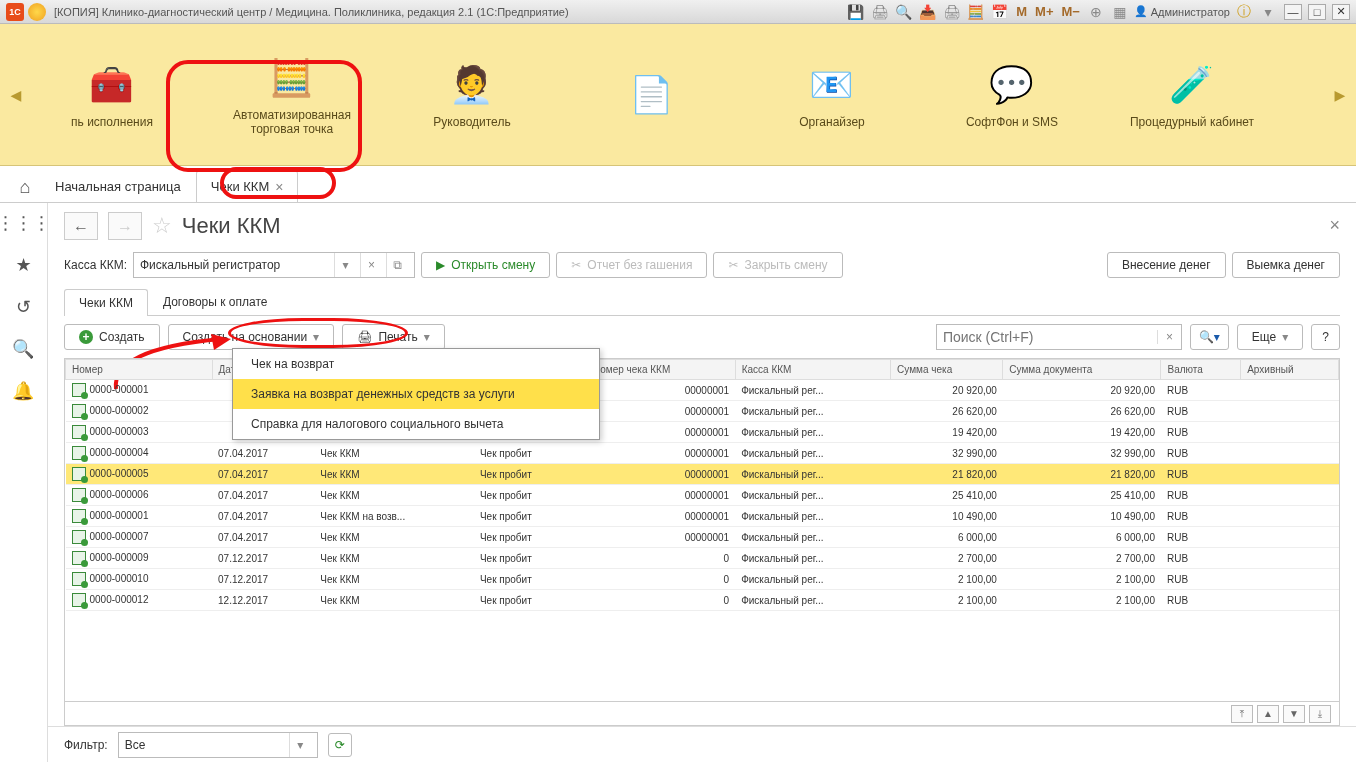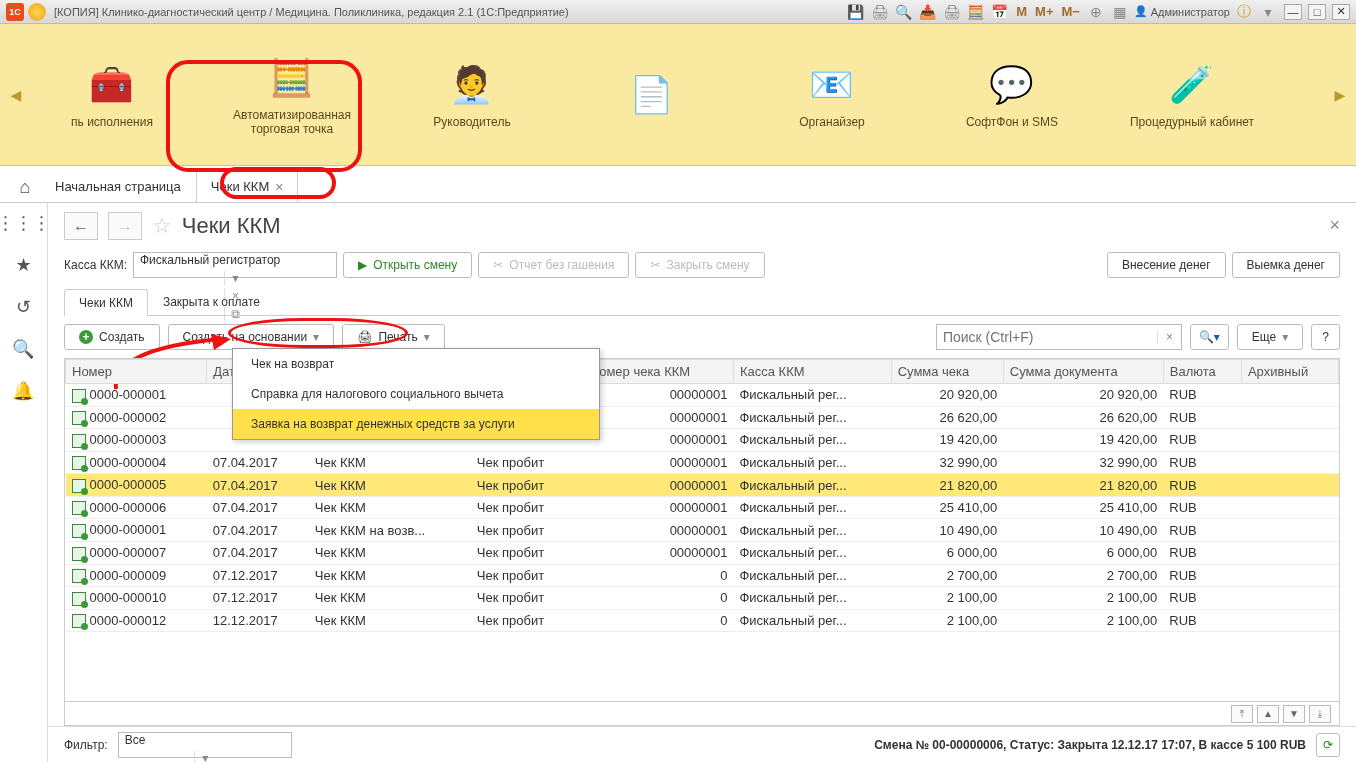--- a/index.html
+++ b/index.html
@@ -44,21 +44,21 @@
 .page-head { height: 45px; display: flex; align-items: center; padding: 0 16px; gap: 10px; }
 .nav-btn { width: 34px; height: 28px; border: 1px solid #ccc; background: #fafafa; display: flex; align-items: center; justify-content: center; cursor: pointer; font-size: 16px; color: #666; }
 .nav-btn.disabled { color: #ccc; }
 .star-outline { font-size: 22px; color: #ccc; cursor: pointer; }
 .page-title { font-size: 22px; color: #444; }
 .page-close { margin-left: auto; font-size: 18px; color: #888; cursor: pointer; }
 
 
 .cmdrow { display: flex; align-items: center; padding: 4px 16px; gap: 6px; }
 .cmdrow .lbl { font-size: 12px; }
-.select-box { height: 26px; border: 1px solid #bbb; background: #fff; display: flex; align-items: center; padding: 0 6px; gap: 4px; flex-direction: column; }
+.select-box { height: 26px; border: 1px solid #bbb; background: #fff; display: flex; align-items: center; padding: 0 6px; gap: 4px; }
 .select-box .val { min-width: 190px; }
 .select-box .dd, .mini-btn { width: 22px; height: 24px; border-left: 1px solid #ddd; display: flex; align-items: center; justify-content: center; color: #888; cursor: pointer; }
 .btn { height: 26px; border: 1px solid #bbb; background: #fff; padding: 0 14px; display: flex; align-items: center; gap: 6px; cursor: pointer; border-radius: 3px; }
 .btn.green-play { color: #2a8a2a; }
 .btn.disabled { color: #bbb; }
 .cmdrow .spacer { flex: 1; }
 
 
 .inner-tabs { display: flex; border-bottom: 1px solid #ccc; margin: 6px 16px 0 16px; }
 .inner-tab { padding: 6px 14px; border: 1px solid transparent; border-bottom: none; cursor: pointer; font-size: 12px; }
@@ -74,21 +74,21 @@
 .arrow-draw { position: absolute; pointer-events: none; }
 
 
 .dropdown { position: absolute; background: #fff; border: 1px solid #999; box-shadow: 2px 2px 6px rgba(0,0,0,.2); z-index: 50; }
 .dropdown .dd-item { padding: 8px 18px; font-size: 12px; cursor: pointer; white-space: nowrap; }
 .dropdown .dd-item.hover { background: #ffe04a; }
 
 
 .table-wrap { flex: 1; margin: 0 16px; border: 1px solid #ccc; overflow: hidden; position: relative; display: flex; flex-direction: column; }
 .table-scroll { flex: 1; overflow: auto; }
-table { width: 100%; border-collapse: collapse; font-size: 13px; }
+table { width: 100%; border-collapse: collapse; font-size: 10px; }
 th { background: #f4f4f4; border: 1px solid #ddd; padding: 4px 6px; text-align: left; font-weight: normal; color: #555; position: sticky; top: 0; }
 td { border-bottom: 1px solid #eee; padding: 3px 6px; white-space: nowrap; }
 td.num { text-align: right; }
 tr.selected td { background: #ffe878; }
 .doc-icon { width: 14px; height: 14px; display: inline-block; border: 1px solid #3a8a3a; background: #e8f4e8; position: relative; margin-right: 4px; vertical-align: middle; }
 .doc-icon::after { content: ""; position: absolute; right: -3px; bottom: -3px; width: 7px; height: 7px; background: #3a9a3a; border-radius: 50%; }
 .table-nav { height: 24px; border-top: 1px solid #ccc; display: flex; justify-content: flex-end; align-items: center; gap: 4px; padding-right: 8px; }
 .table-nav .nb { width: 22px; height: 18px; border: 1px solid #bbb; background: #fafafa; display: flex; align-items: center; justify-content: center; font-size: 10px; cursor: pointer; color: #666; }
 
 
@@ -219,21 +219,21 @@
     <div class="btn">
         <span>Внесение денег</span>
       </div>
     <div class="btn">
         <span>Выемка денег</span>
       </div>
   </div>
 
   <div class="inner-tabs">
     <div class="inner-tab active">Чеки ККМ</div>
-    <div class="inner-tab">Закрыта к оплате</div>
+    <div class="inner-tab">Договоры к оплате</div>
   </div>
 
   <div class="list-toolbar">
     <div class="btn">
         <span class="plus">+</span>
         <span>Создать</span>
       </div>
     <div class="btn">
         <span>Создать на основании</span>
         <span style="color:#888">▾</span>
@@ -258,22 +258,22 @@
       </div>
 
     <div class="tool-highlight" style="left:180px;top:2px;width:180px;height:30px"></div>
     <svg class="arrow-draw" style="left:58px;top:18px" width="130" height="60">
       <path d="M10 55 Q 5 15 115 5" stroke="#e11" stroke-width="4" fill="none"></path>
       <path d="M105 0 L125 5 L108 16 Z" fill="#e11"></path>
     </svg>
 
     <div class="dropdown" id="dropdown" style="left:184px;top:32px;width:368px">
         <div class="dd-item">Чек на возврат</div>
+        <div class="dd-item hover">Заявка на возврат денежных средств за услуги</div>
         <div class="dd-item">Справка для налогового социального вычета</div>
-        <div class="dd-item hover">Заявка на возврат денежных средств за услуги</div>
       </div>
   </div>
 
   <div class="table-wrap">
     <div class="table-scroll">
       <table>
         <thead>
             <tr id="thead-row">
               <th>Номер</th>
               <th>Дата</th>
@@ -430,16 +430,15 @@
       <div class="nb">⤓</div>
     </div>
   </div>
 
   <div class="footer">
     <span>Фильтр:</span>
     <div class="select-box">
       <span class="val" style="min-width:160px">Все</span>
       <span class="dd">▾</span>
     </div>
-    <span class="status">Смена № 00-00000006, Статус: Закрыта 12.12.17 17:07, В кассе 5 100 RUB</span>
     <div class="refresh">⟳</div>
   </div>
 </div>
 
 </body></html>

